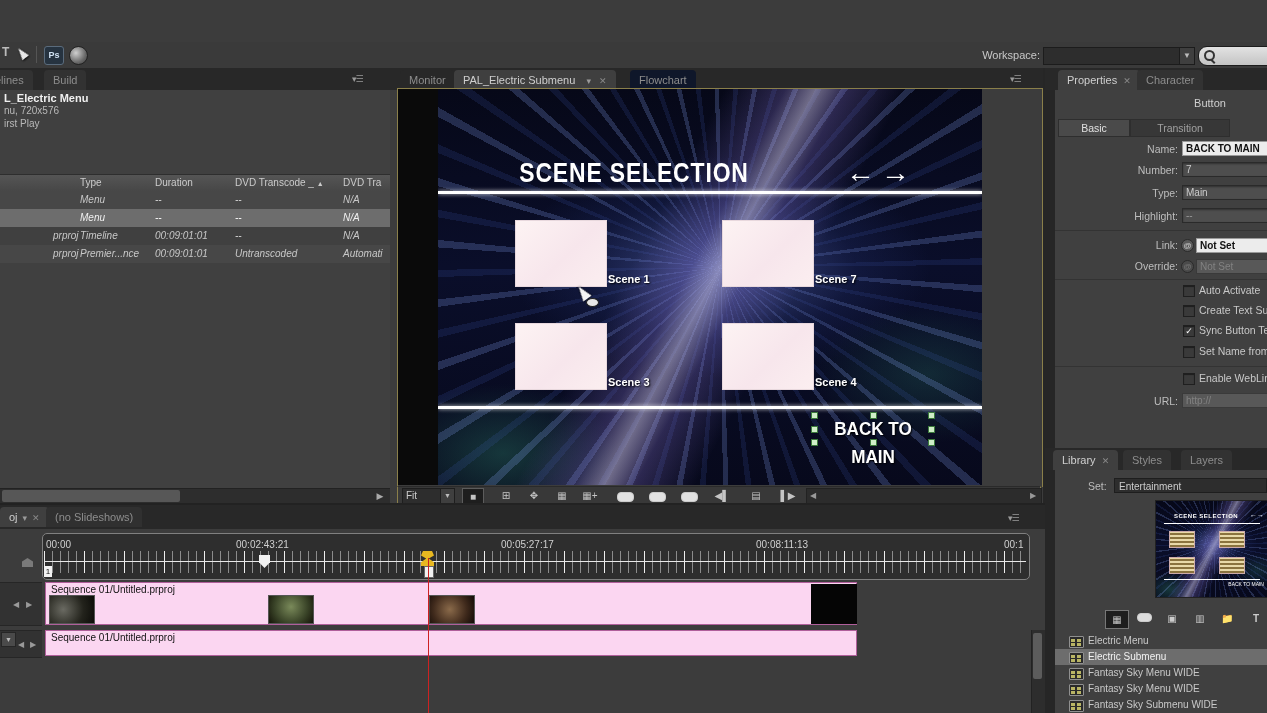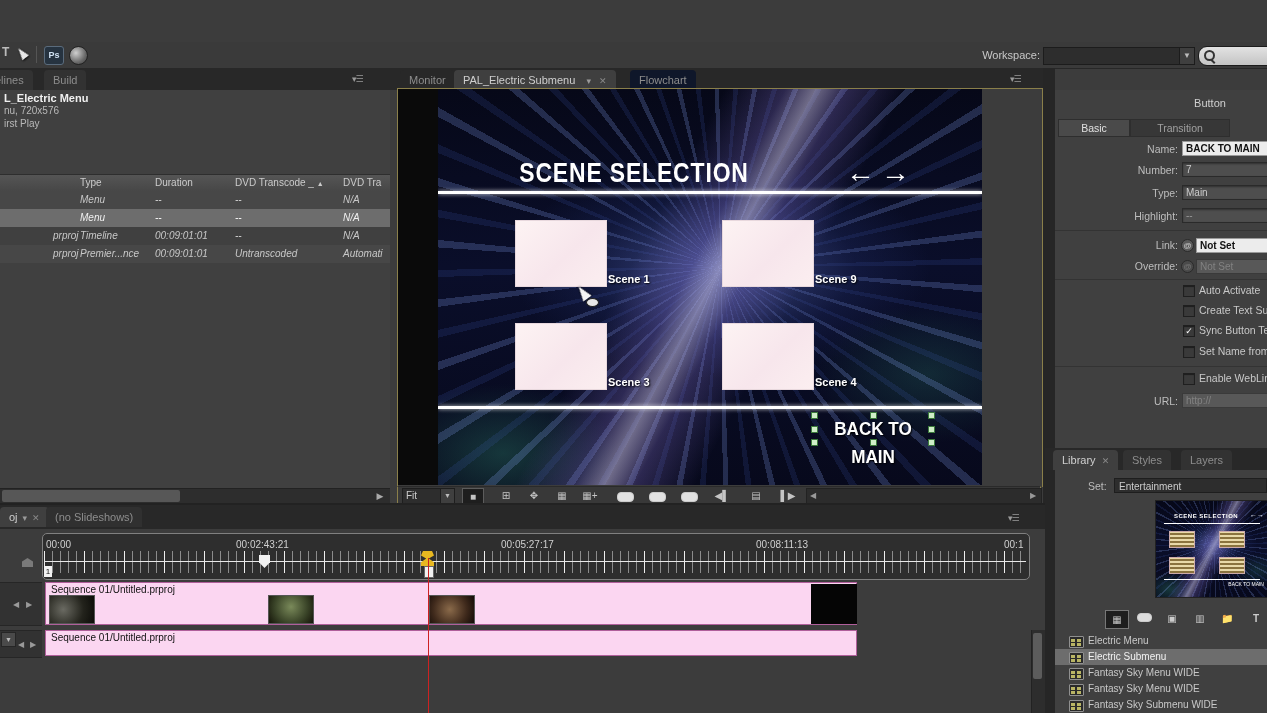--- a/index.html
+++ b/index.html
@@ -225,21 +225,21 @@
     <div class="abs galaxyband"></div>
     <div class="abs scenetitle">SCENE SELECTION</div>
     <div class="abs navarrows"><span>←</span><span>→</span></div>
     <div class="abs mline" style="top:102px"></div>
 
     <div class="abs thumb" style="left:77px;top:131px"></div>
     <div class="abs thumb" style="left:284px;top:131px"></div>
     <div class="abs thumb" style="left:77px;top:234px"></div>
     <div class="abs thumb" style="left:284px;top:234px"></div>
     <div class="scenelabel" style="left:170px;top:184px">Scene 1</div>
-    <div class="scenelabel" style="left:377px;top:184px">Scene 9</div>
+    <div class="scenelabel" style="left:377px;top:184px">Scene 7</div>
     <div class="scenelabel" style="left:170px;top:287px">Scene 3</div>
     <div class="scenelabel" style="left:377px;top:287px">Scene 4</div>
 
     <div class="abs mline" style="top:317px"></div>
     <div class="abs backbtn">
       <div class="backtext">BACK TO MAIN</div>
       <span class="handle" style="left:-3px;top:-3px"></span>
       <span class="handle" style="left:56px;top:-3px"></span>
       <span class="handle" style="right:-3px;top:-3px"></span>
       <span class="handle" style="left:-3px;top:11px"></span>
@@ -266,20 +266,24 @@
   <div class="abs mtbtn" style="left:712px">◀▌</div>
   <div class="abs mtbtn" style="left:746px">▤</div>
   <div class="abs mtbtn" style="left:778px">▌▶</div>
   <div class="abs mtrough"></div>
   <div class="abs mtarrow" style="left:810px">◀</div>
   <div class="abs mtarrow" style="left:1030px">▶</div>
 
   <div class="abs vdivider"></div>
   <div class="abs hdivider"></div>
 
+  <div class="abs rtabs tabstrip">
+    <span class="tab active" style="left:13px"><span>Properties</span><span class="closex">✕</span></span>
+    <span class="tab" style="left:92px">Character</span>
+  </div>
   <div class="abs propbody"></div>
   <div class="abs prophead">Button</div>
   <div class="abs subtab on" style="left:1058px;width:70px">Basic</div>
   <div class="abs subtab off" style="left:1130px;width:98px">Transition</div>
 
   <div class="abs flabel" style="left:1058px;top:143px">Name:</div>
   <div class="abs finput white ellip" style="left:1182px;top:141px;width:82px">BACK TO MAIN</div>
   <div class="abs flabel" style="left:1058px;top:164px">Number:</div>
   <div class="abs finput dark ellip" style="left:1182px;top:162px;width:82px">7</div>
   <div class="abs flabel" style="left:1058px;top:187px">Type:</div>

